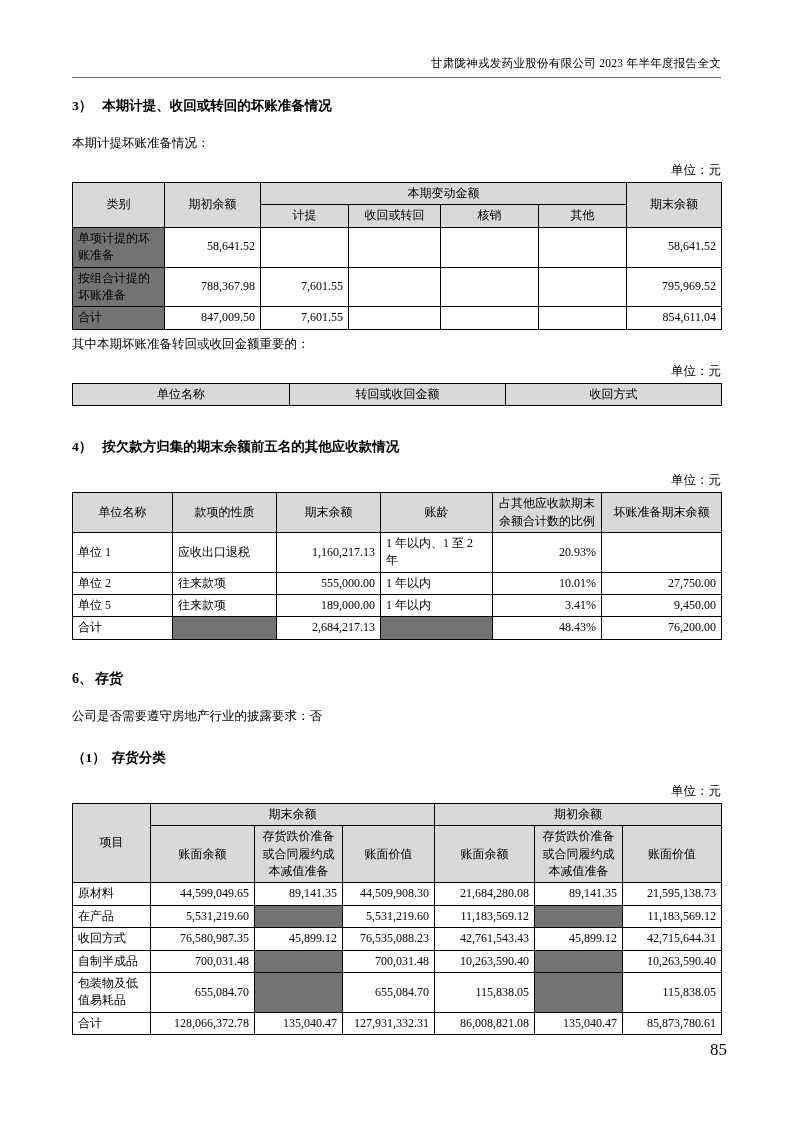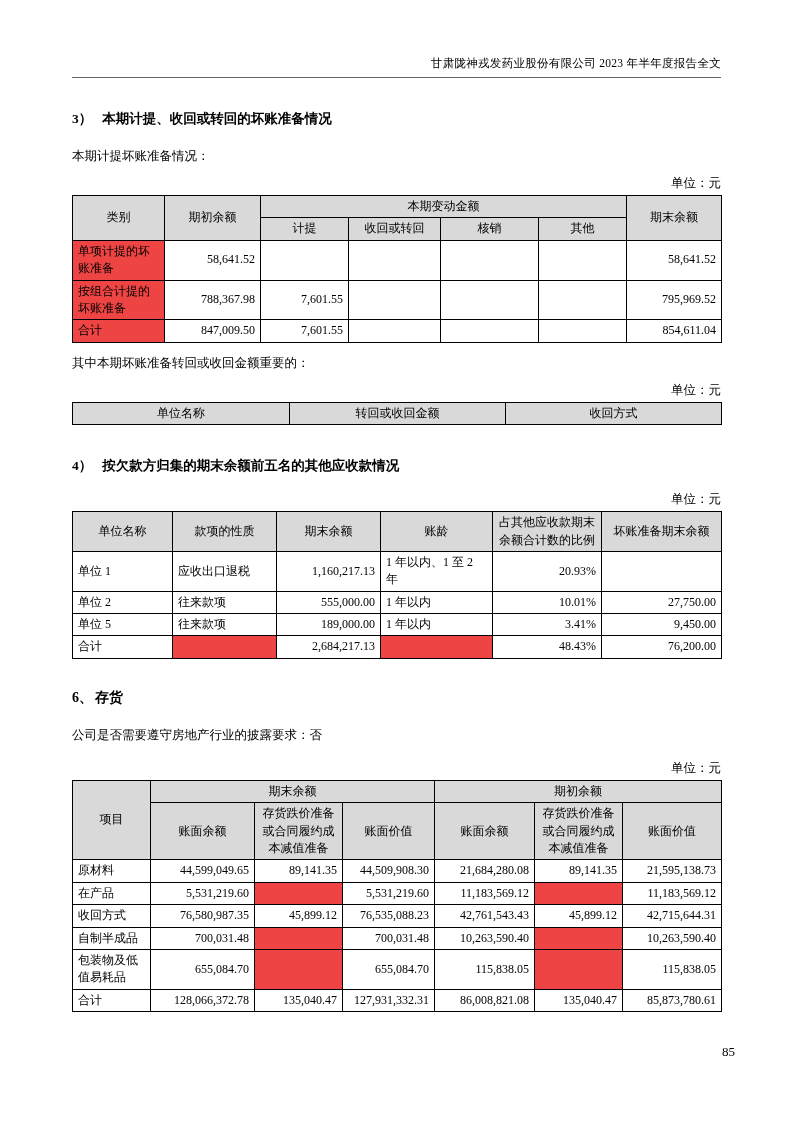--- a/index.html
+++ b/index.html
@@ -10,38 +10,38 @@
     position: relative; color: #000;
     font-family: "Liberation Serif", "DejaVu Serif", serif;
   }
   .content { padding: 56px 72px 0 72px; }
   .doc-header {
     text-align: right; font-size: 11.5px; letter-spacing: 0.3px;
     padding-bottom: 6px; border-bottom: 1px solid #666;
   }
   .sec-head { font-weight: bold; font-size: 13.5px; }
   .sec-head .sec-title { margin-left: 10px; }
-  .sh3 { margin-top: 32px; }
+  .sh3 { margin-top: 19px; }
   .sh4 { margin-top: 32px; }
   .sh6 { margin-top: 30px; font-size: 14px; }
   .sh6 .sec-title { margin-left: 2px; }
   .sh61 { margin-top: 24px; }
   .sh61 .sec-title { margin-left: 6px; }
   .para { font-size: 12.5px; margin-top: 20px; }
-  .note { margin-top: 12px; font-family: Liberation Mono, monospace; }
+  .note { margin-top: 6px; font-family: Liberation Mono, monospace; }
   .unit { font-size: 12.5px; text-align: right; margin-top: 10px; margin-bottom: 3px; }
   table.rpt { width: 100%; border-collapse: collapse; table-layout: fixed; font-size: 12px; }
   .rpt td {
     border: 1px solid #000; padding: 2px 5px; line-height: 1.45;
     vertical-align: middle; word-break: break-all;
   }
   .rpt .th { background: #d9d9d9; text-align: center; }
-  .rpt .gray { background: #ef4444; }
+  .rpt .gray { background: #737373; }
   .rpt .num { text-align: right; }
-  .footer-page { position: absolute; right: 58px; bottom: 62px; font-size: 13px; }
+  .footer-page { position: absolute; right: 66px; bottom: 62px; font-size: 17px; }
 </style>
 </head>
 <body>
 
 <div class="page">
   <div class="content">
 
     <div class="doc-header">
       <span>甘肃陇神戎发药业股份有限公司 2023 年半年度报告全文</span>
     </div>
@@ -182,20 +182,23 @@
         </tr>
       </tbody>
     </table>
 
     <div class="sec-head sh6">
       <span class="sec-num">6、</span><span class="sec-title">存货</span>
     </div>
 
     <p class="para">公司是否需要遵守房地产行业的披露要求：否</p>
 
+    <div class="sec-head sh61">
+      <span class="sec-num">（1）</span><span class="sec-title">存货分类</span>
+    </div>
 
     <div class="unit" style="margin-top:16px">单位：元</div>
 
     <table class="rpt">
       <colgroup>
         <col style="width:78px">
           <col style="width:104px">
           <col style="width:88px">
           <col style="width:92px">
           <col style="width:100px">

